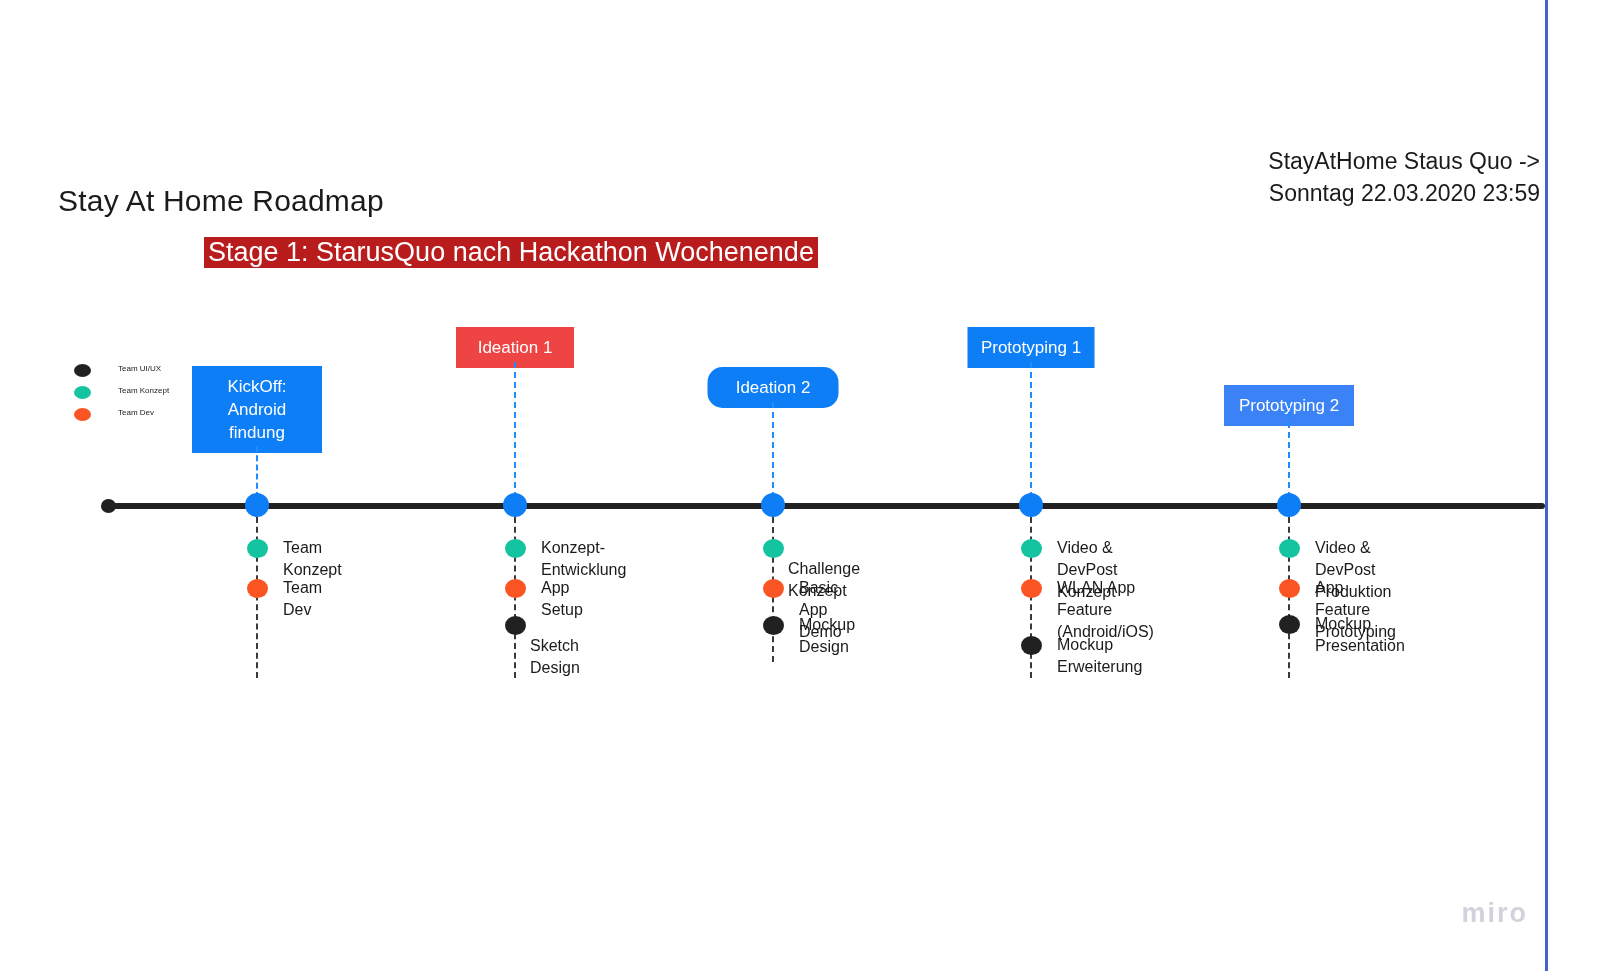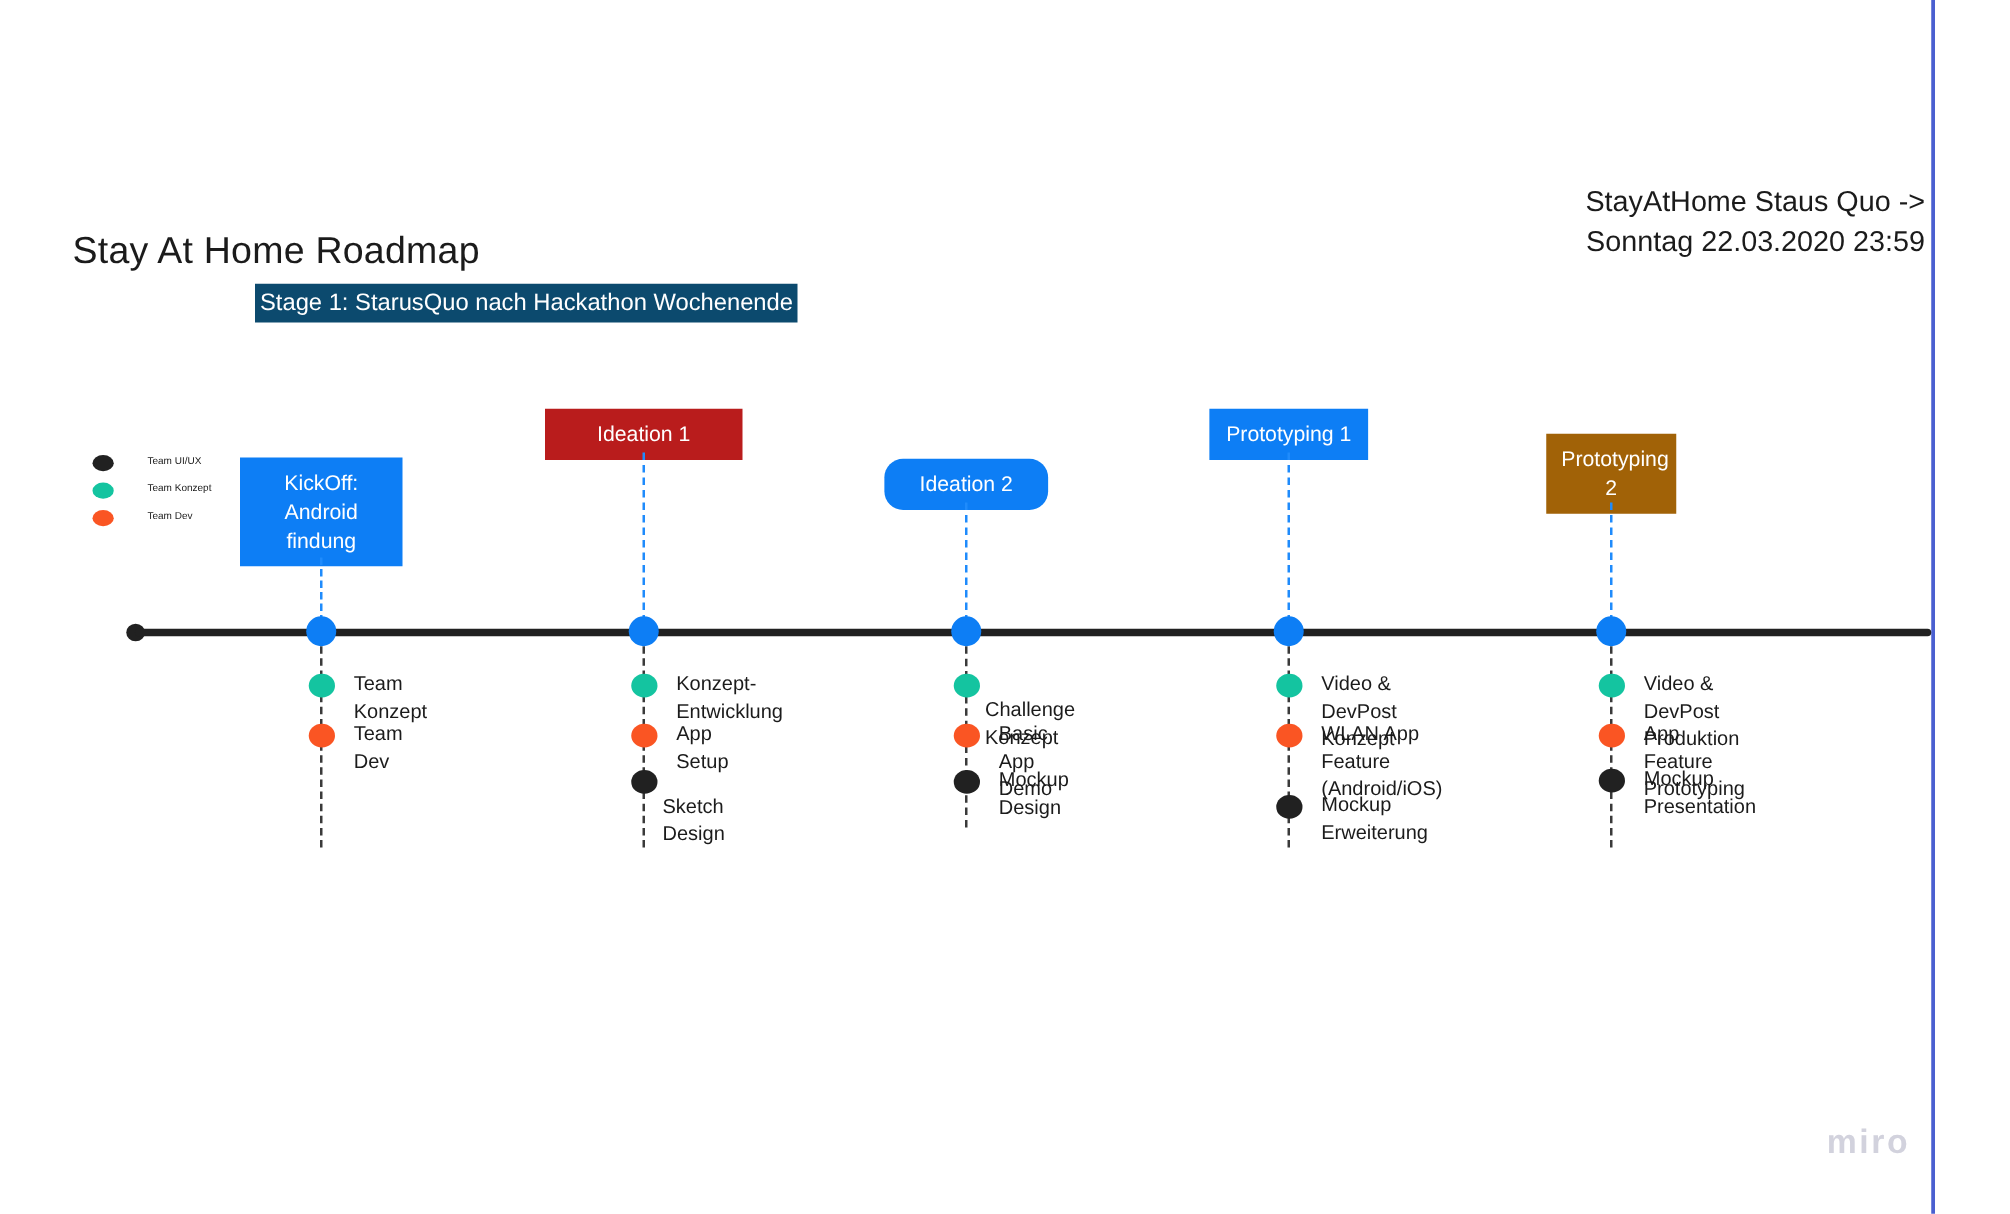--- a/index.html
+++ b/index.html
@@ -54,24 +54,24 @@
     font-size: 23px;
     line-height: 32px;
     color: #1b1b1b;
     white-space: nowrap;
   }
   #status-quo div { display: block; }
 
   #stage-banner {
     position: absolute;
     left: 204px;
-    top: 227px;
-    background: #0c4a6e;
+    top: 237px;
+    background: #b91c1c;
     color: #ffffff;
-    font-size: 19px;
+    font-size: 27px;
     line-height: 31px;
     padding: 0 4px;
     white-space: nowrap;
   }
 
   
   #legend {
     position: absolute;
     left: 74px;
     top: 364px;
@@ -247,21 +247,21 @@
         <div class="task" style="top: 537px;">
           <span class="task-dot" style="background: rgb(20, 196, 160);"></span>
           <span class="task-label">Team Konzept</span>
         </div>
         <div class="task" style="top: 577px;">
           <span class="task-dot" style="background: rgb(250, 85, 35);"></span>
           <span class="task-label">Team Dev</span>
         </div>
       </div>
       <div class="milestone" style="left: 515px;">
-        <div class="ms-box" style="top: 327px; width: 158px; min-height: 35px; background: #b91c1c;">Ideation 1</div>
+        <div class="ms-box" style="top: 327px; width: 118px; min-height: 35px; background: #ef4444;">Ideation 1</div>
         <div class="ms-stem" style="top: 362px; height: 136px;"></div>
         <div class="ms-tail" style="top: 517px; height: 161px;"></div>
         <div class="ms-node" style="background: rgb(13, 126, 245);"></div>
         <div class="task" style="top: 537px;">
           <span class="task-dot" style="background: rgb(20, 196, 160);"></span>
           <span class="task-label">Konzept-Entwicklung</span>
         </div>
         <div class="task" style="top: 577px;">
           <span class="task-dot" style="background: rgb(250, 85, 35);"></span>
           <span class="task-label">App Setup</span>
@@ -302,21 +302,21 @@
           <span class="task-dot" style="background: rgb(250, 85, 35);"></span>
           <span class="task-label">WLAN App Feature
 (Android/iOS)</span>
         </div>
         <div class="task" style="top: 634px;">
           <span class="task-dot" style="background: rgb(33, 33, 33);"></span>
           <span class="task-label">Mockup Erweiterung</span>
         </div>
       </div>
       <div class="milestone" style="left: 1289px;">
-        <div class="ms-box" style="top: 347px; width: 104px; min-height: 35px; background: #a16207;">Prototyping 2</div>
+        <div class="ms-box" style="top: 385px; width: 130px; min-height: 35px; background: #3b82f6;">Prototyping 2</div>
         <div class="ms-stem" style="top: 402px; height: 96px;"></div>
         <div class="ms-tail" style="top: 517px; height: 161px;"></div>
         <div class="ms-node" style="background: rgb(13, 126, 245);"></div>
         <div class="task" style="top: 537px;">
           <span class="task-dot" style="background: rgb(20, 196, 160);"></span>
           <span class="task-label">Video &amp; DevPost Produktion</span>
         </div>
         <div class="task" style="top: 577px;">
           <span class="task-dot" style="background: rgb(250, 85, 35);"></span>
           <span class="task-label">App Feature Prototyping</span>

